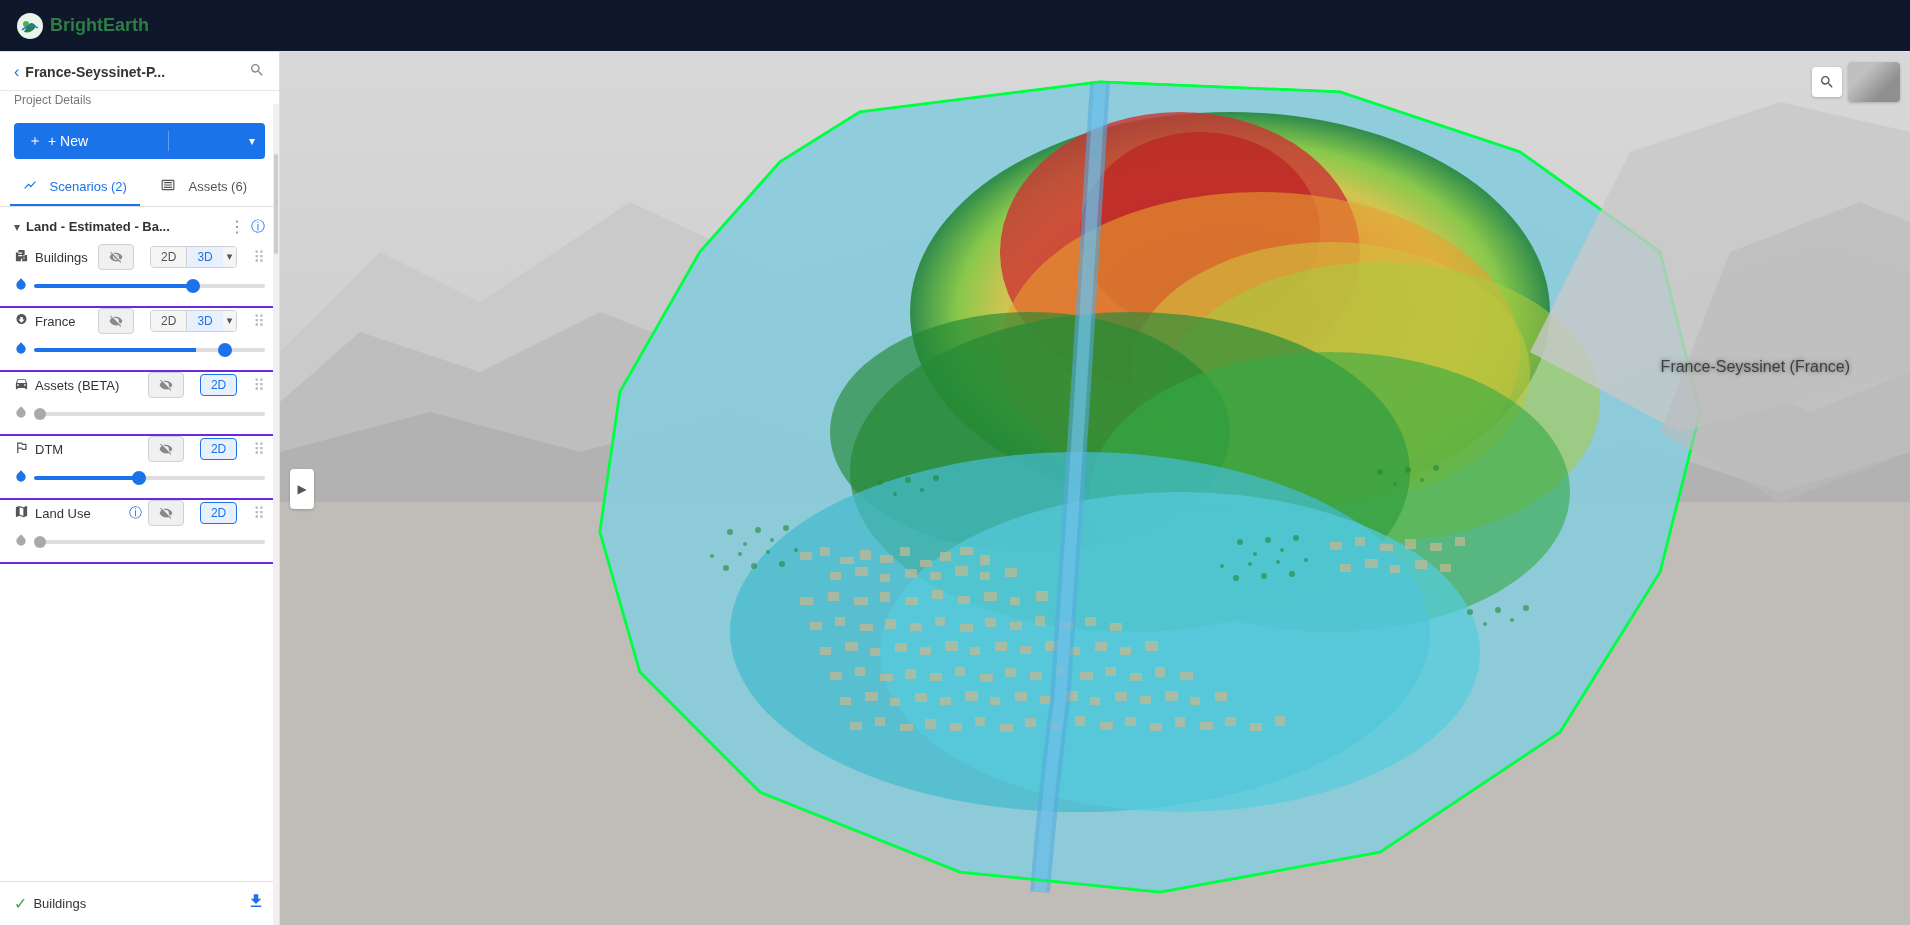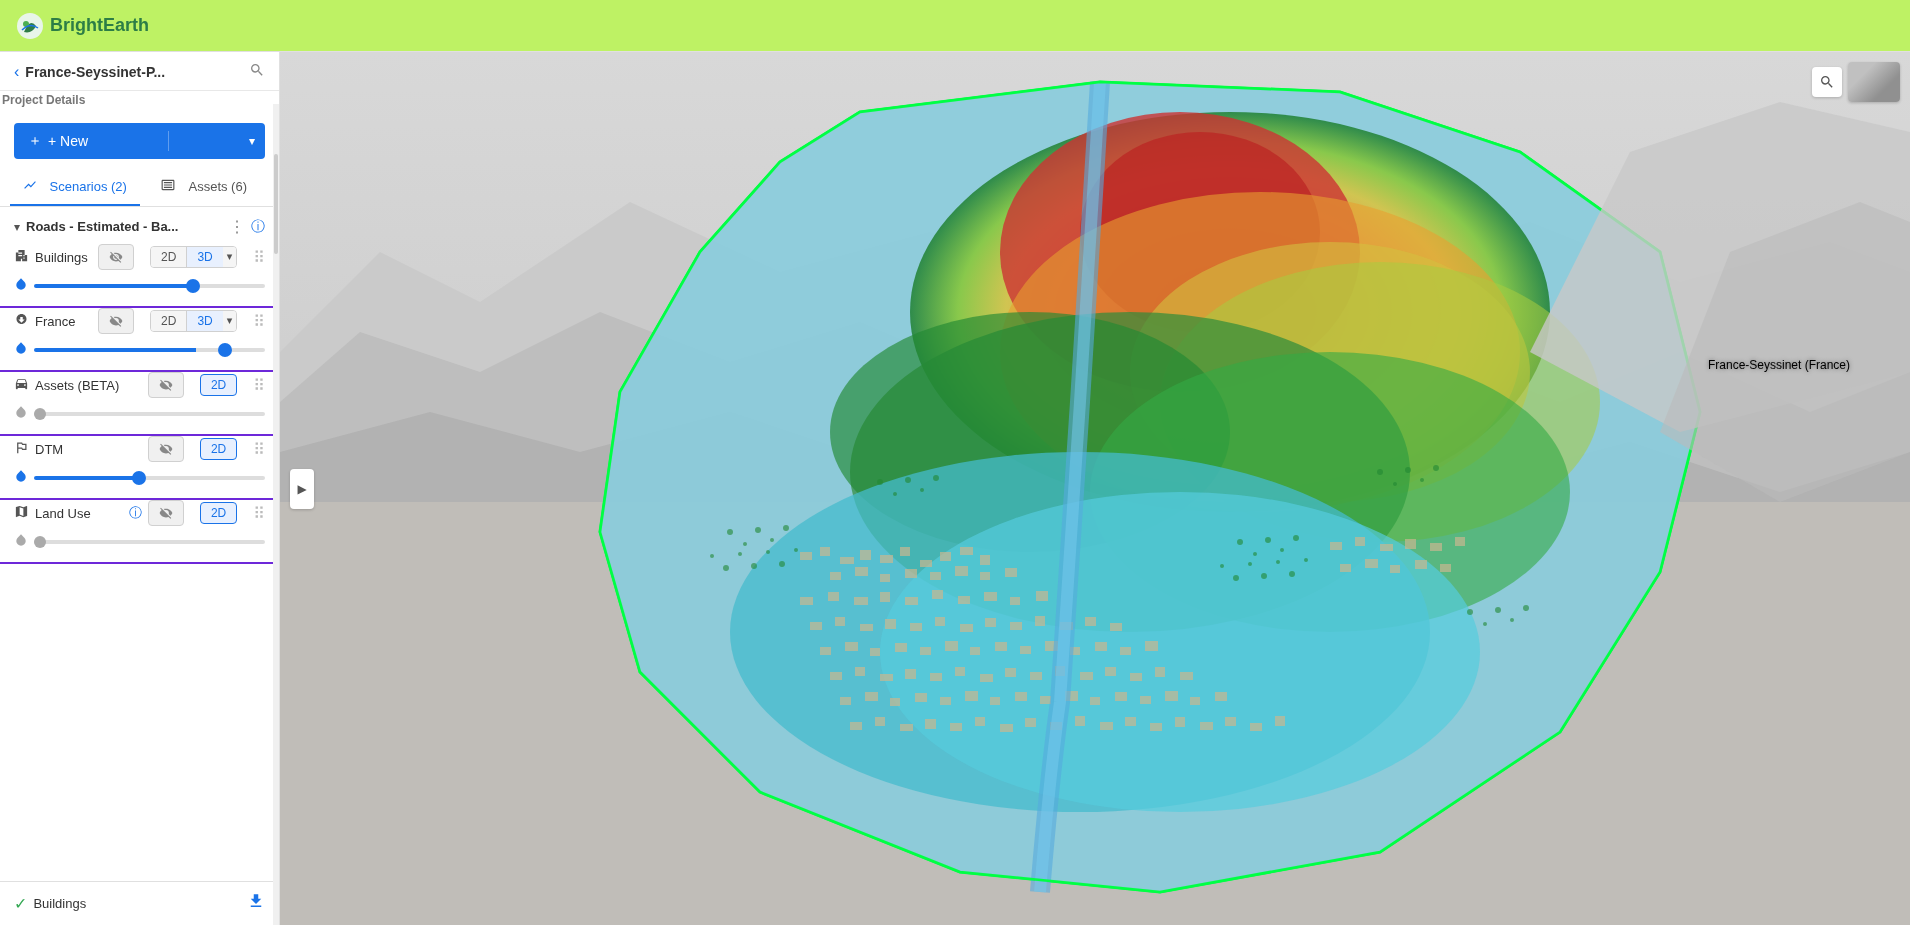--- a/index.html
+++ b/index.html
@@ -1,21 +1,21 @@
 <!DOCTYPE html>
 <html><head>
   <meta charset="utf-8">
   <style>
     * { box-sizing: border-box; margin: 0; padding: 0; }
     body { font-family: -apple-system, BlinkMacSystemFont, 'Segoe UI', sans-serif; font-size: 13px; background: #f5f5f5; overflow: hidden; width: 1910px; height: 925px; }
 
     
     .header {
       position: fixed; top: 0; left: 0; right: 0; height: 52px;
-      background: #bef264; border-bottom: 1px solid #e0e0e0;
+      background: #0f172a; border-bottom: 1px solid #e0e0e0;
       display: flex; align-items: center; justify-content: space-between;
       padding: 0 16px; z-index: 100;
     }
     .header-logo { display: flex; align-items: center; gap: 6px; }
     .logo-icon { width: 28px; height: 28px; }
     .logo-text { font-size: 18px; font-weight: 600; color: #2d7d46; }
     .header-right { display: flex; align-items: center; gap: 14px; }
     .credits-badge {
       border: 1.5px solid #1a73e8; border-radius: 20px;
       padding: 5px 14px; font-size: 13px; color: #1a73e8; font-weight: 500;
@@ -38,21 +38,21 @@
       background: #fff; border-right: 1px solid #e0e0e0;
       display: flex; flex-direction: column; z-index: 50; overflow: hidden;
     }
     .sidebar-project-header {
       padding: 10px 14px 8px; border-bottom: 1px solid #e8e8e8;
       display: flex; align-items: center; gap: 6px;
     }
     .back-arrow { color: #1a73e8; font-size: 16px; cursor: pointer; }
     .project-title { font-size: 14px; font-weight: 600; color: #333; flex: 1; white-space: nowrap; overflow: hidden; text-overflow: ellipsis; }
     .search-icon-sm { color: #888; font-size: 16px; cursor: pointer; }
-    .project-subtitle { padding: 2px 2px 8px; color: #777; font-size: 12px; font-weight: bold; }
+    .project-subtitle { padding: 2px 14px 8px; color: #777; font-size: 12px; }
 
     .new-btn-row { padding: 8px 14px 10px; }
     .new-btn {
       width: 100%; height: 36px; background: #1a73e8; color: #fff;
       border: none; border-radius: 4px; cursor: pointer;
       display: flex; align-items: center; justify-content: space-between;
       padding: 0 10px 0 14px; font-size: 14px; font-weight: 500;
     }
     .new-btn-left { display: flex; align-items: center; gap: 6px; }
     .new-btn-divider { width: 1px; height: 20px; background: rgba(255,255,255,0.3); margin: 0 4px; }
@@ -158,21 +158,21 @@
       cursor: pointer; box-shadow: 0 1px 3px rgba(0,0,0,0.2);
       font-size: 12px; color: #555;
     }
 
     
     .terrain-svg { width: 100%; height: 100%; }
 
     
     .map-city-label {
       position: absolute; right: 60px; top: 35%;
-      color: #000000; font-size: 12px; font-weight: 500;
+      color: #404040; font-size: 16px; font-weight: 500;
       text-shadow: 0 0 4px rgba(0,0,0,0.5);
       pointer-events: none;
     }
   </style>
 </head>
 <body>
 
 <header class="header">
   <div class="header-logo">
     <svg class="logo-icon" viewBox="0 0 28 28" fill="none">
@@ -225,21 +225,21 @@
           </svg>
       </span>
       <span>Assets (6)</span>
     </div>
   </div>
 
   <div class="sidebar-content">
 
     <div class="scenario-header">
       <span class="scenario-collapse">▾</span>
-      <span class="scenario-title">Roads - Estimated - Ba...</span>
+      <span class="scenario-title">Land - Estimated - Ba...</span>
       <span class="scenario-more">⋮</span>
       <span class="scenario-info">ⓘ</span>
     </div>
 
     <div class="layer-section">
       <div class="layer-title-row">
         <span class="layer-icon">
           <svg width="15" height="15" viewBox="0 0 24 24" fill="#555">
               <path d="M17 11V3H7v4H3v14h8v-4h2v4h8V11h-4zm-4 2H7v-2h6v2zm0-4H7V7h6v2zm4 8h-2v-2h2v2zm0-4h-2v-2h2v2z"></path>
             </svg>

